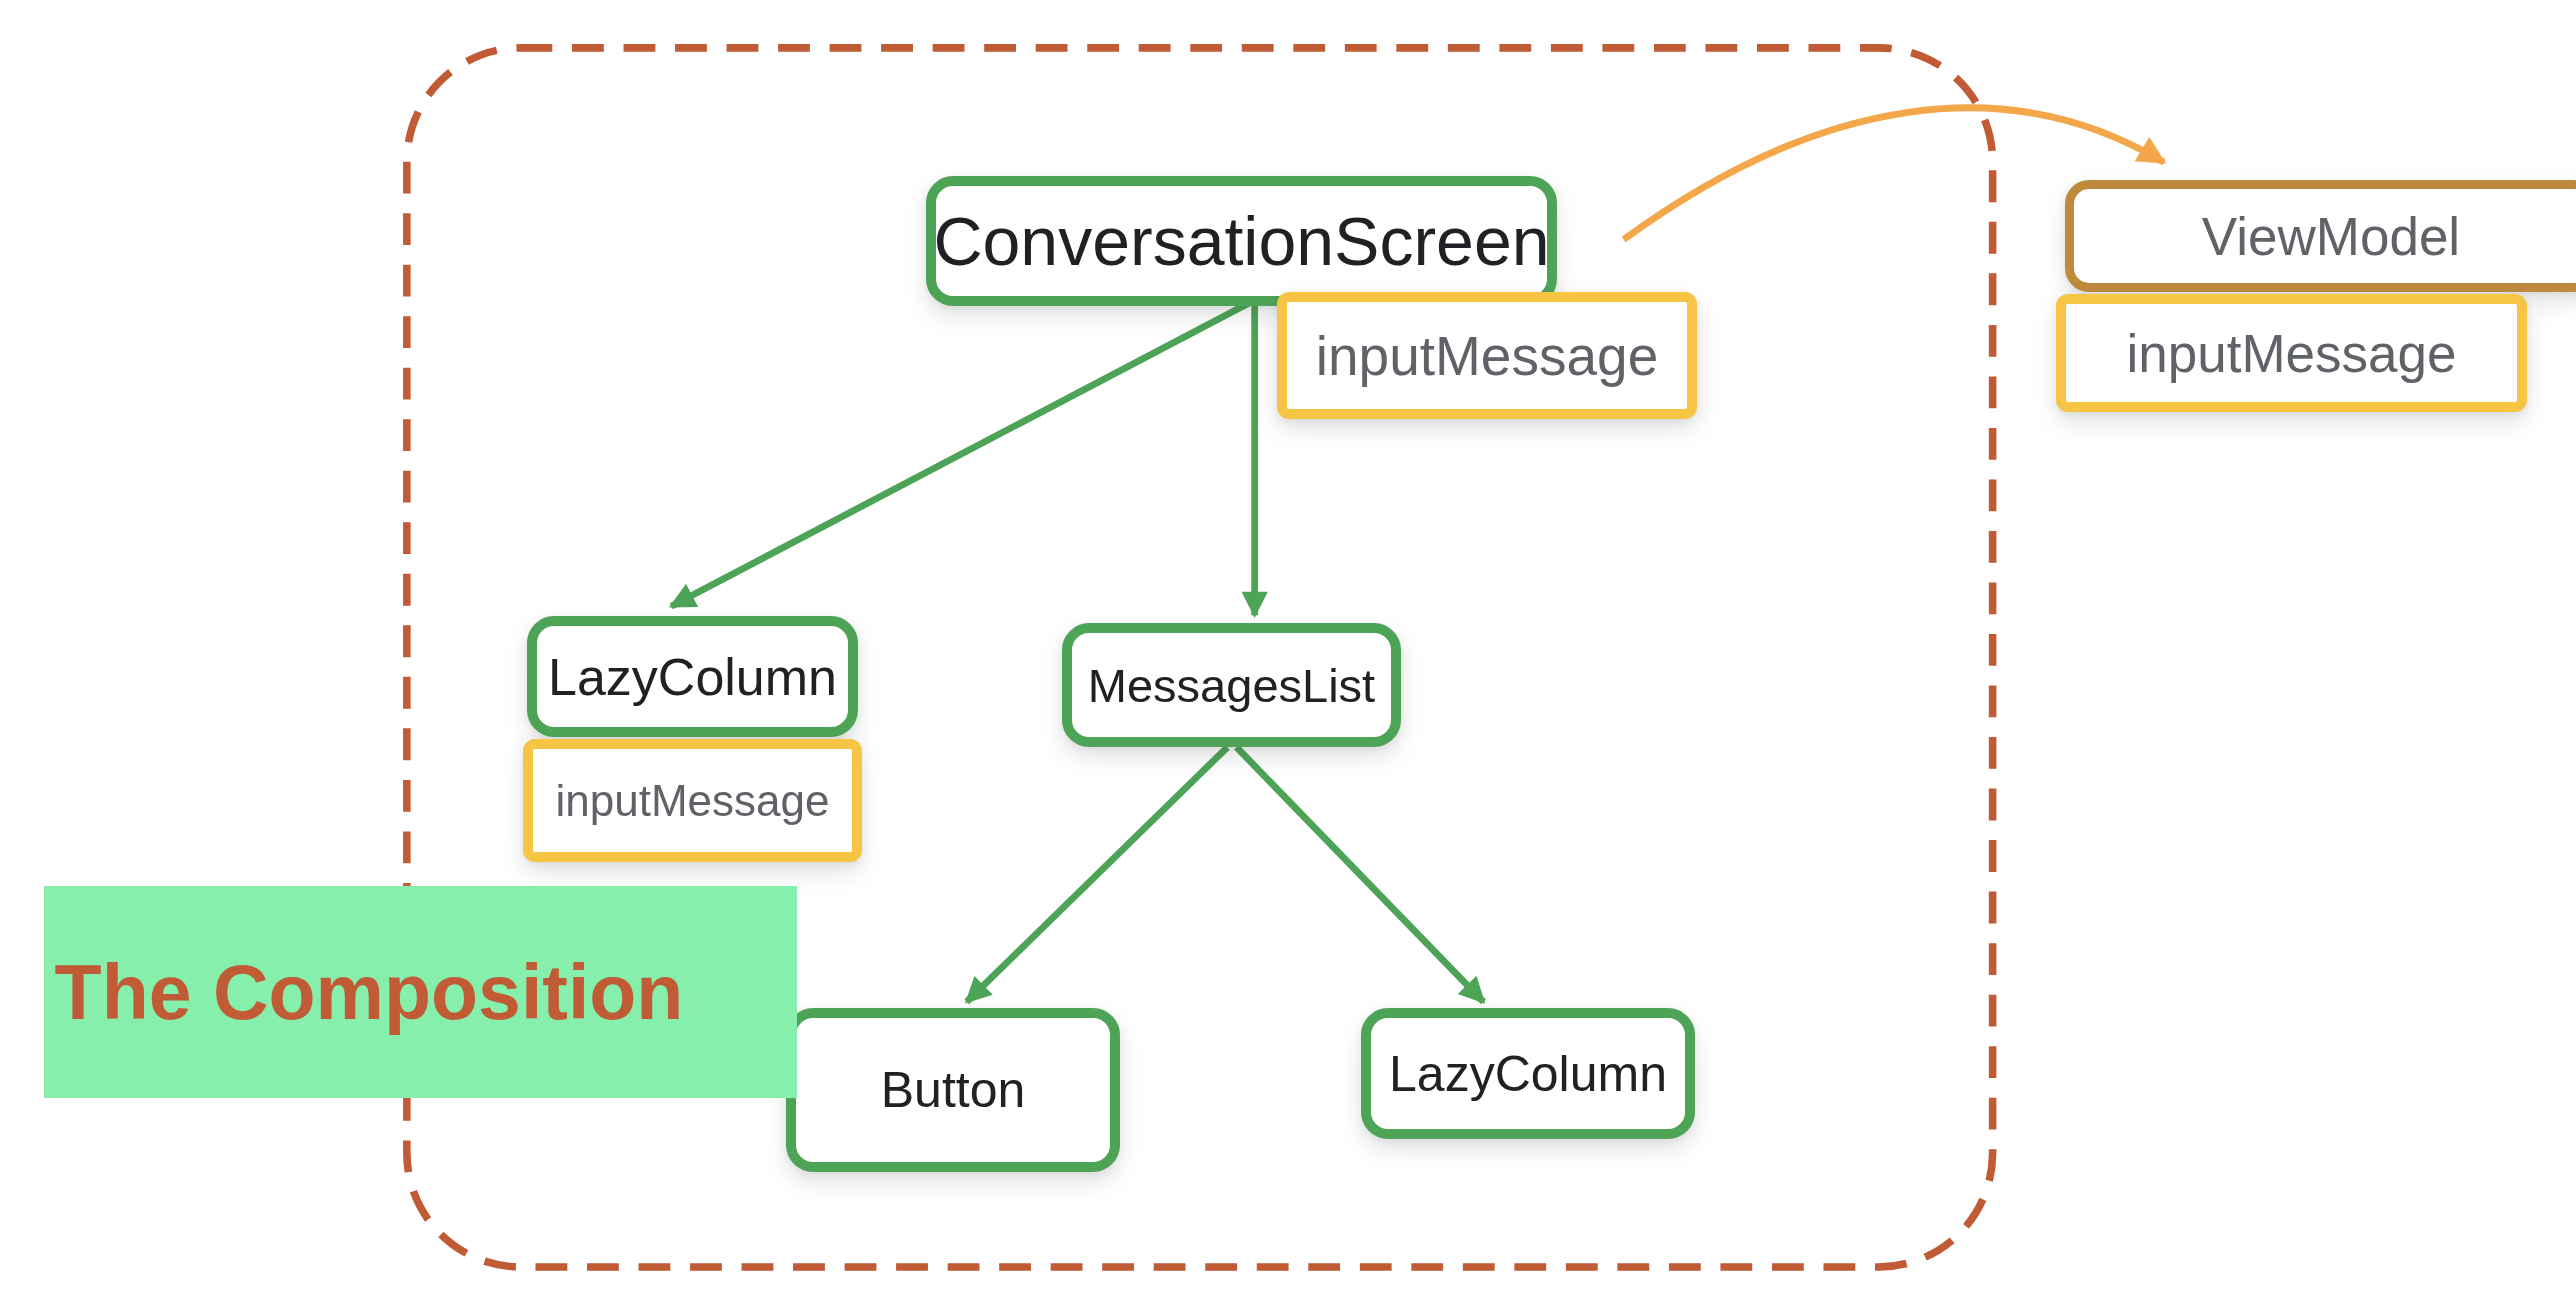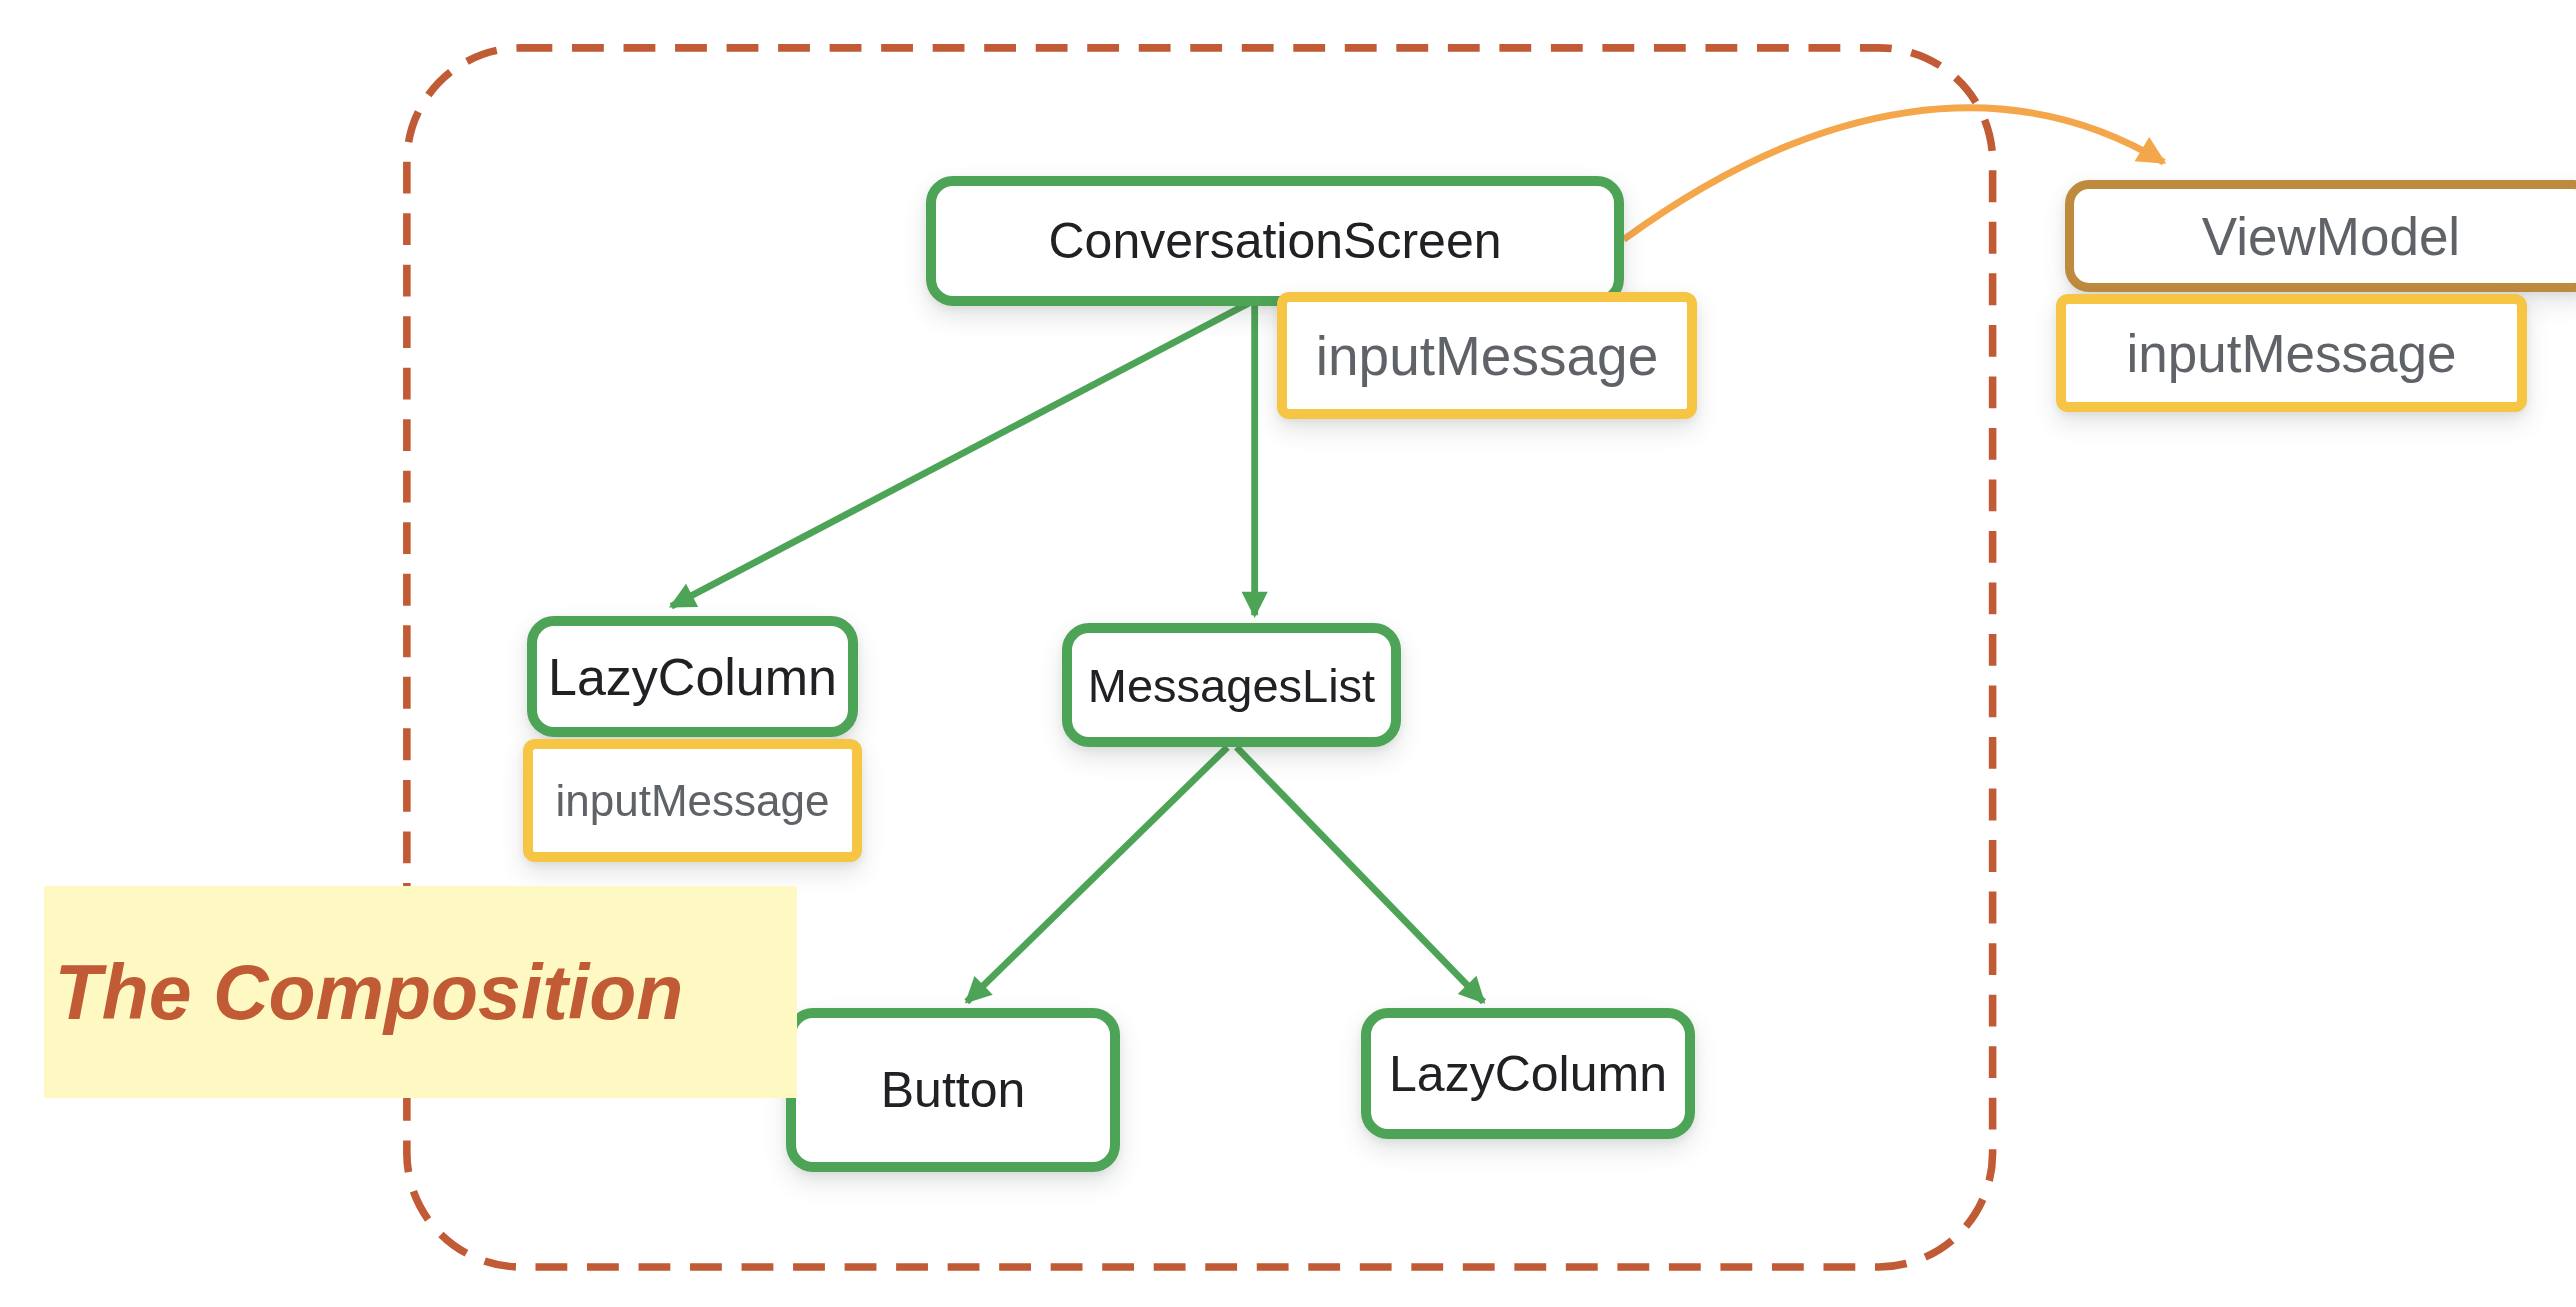--- a/index.html
+++ b/index.html
@@ -31,46 +31,45 @@
     justify-content: center;
     z-index: 2;
     box-shadow: 0 10.6px 23px rgba(60,64,67,0.14), 0 3px 7.6px rgba(60,64,67,0.08);
     white-space: nowrap;
   }
   .node.green  { border: 10.6px solid #4DA457; border-radius: 27px; color: #202124; }
   .node.yellow { border: 10.6px solid #F7C544; border-radius: 12px; color: #5F6368; }
   .node.brown  { border: 9.8px solid #BD8A3E; border-radius: 24px; color: #5F6368; }
   .node.on-top { z-index: 3; }
 
-  .n-conversation { left: 926px; top: 176px;  width: 698px; height: 130px; font-size: 50px; }
+  .n-conversation { left: 926px; top: 176px;  width: 631px; height: 130px; font-size: 68px; }
   .n-conv-state   { left: 1277px; top: 292px;  width: 420px; height: 127px; font-size: 55px; }
   .n-viewmodel    { left: 2065px; top: 180px;  width: 532px; height: 112px; font-size: 53px; }
   .n-vm-state     { left: 2056px; top: 294px;  width: 471px; height: 118px; font-size: 53px; }
   .n-userinput    { left: 527px;  top: 616px;  width: 331px; height: 121px; font-size: 52px; }
   .n-ui-state     { left: 523px;  top: 739px;  width: 339px; height: 123px; font-size: 44px; }
   .n-messageslist { left: 1062px; top: 623px;  width: 339px; height: 124px; font-size: 47px; }
   .n-button       { left: 786px; top: 1008px; width: 334px; height: 164px; font-size: 50px; }
   .n-lazycolumn   { left: 1361px; top: 1008px; width: 334px; height: 131px; font-size: 50px; }
 
   .diagram-title {
     position: absolute;
     left: 44px;
     top: 886px;
     width: 742px;
     height: 212px;
     display: flex;
     align-items: center;
-    background: #fef9c3;   
+    background: #86efac;   
     z-index: 3;
     color: #C05B35;
     font-size: 77px;
     font-weight: 700;
     letter-spacing: 0px;
     padding-left: 10.6px;
-    font-style: italic;
   }
 </style>
 </head>
 <body>
 
 <div class="canvas">
 
   <svg class="links" viewBox="0 0 3400 1726" xmlns="http://www.w3.org/2000/svg">
     <defs>
       <marker id="arrow-green" viewBox="0 0 12 12" refX="10" refY="6" markerWidth="4.6" markerHeight="4.6" orient="auto-start-reverse">

